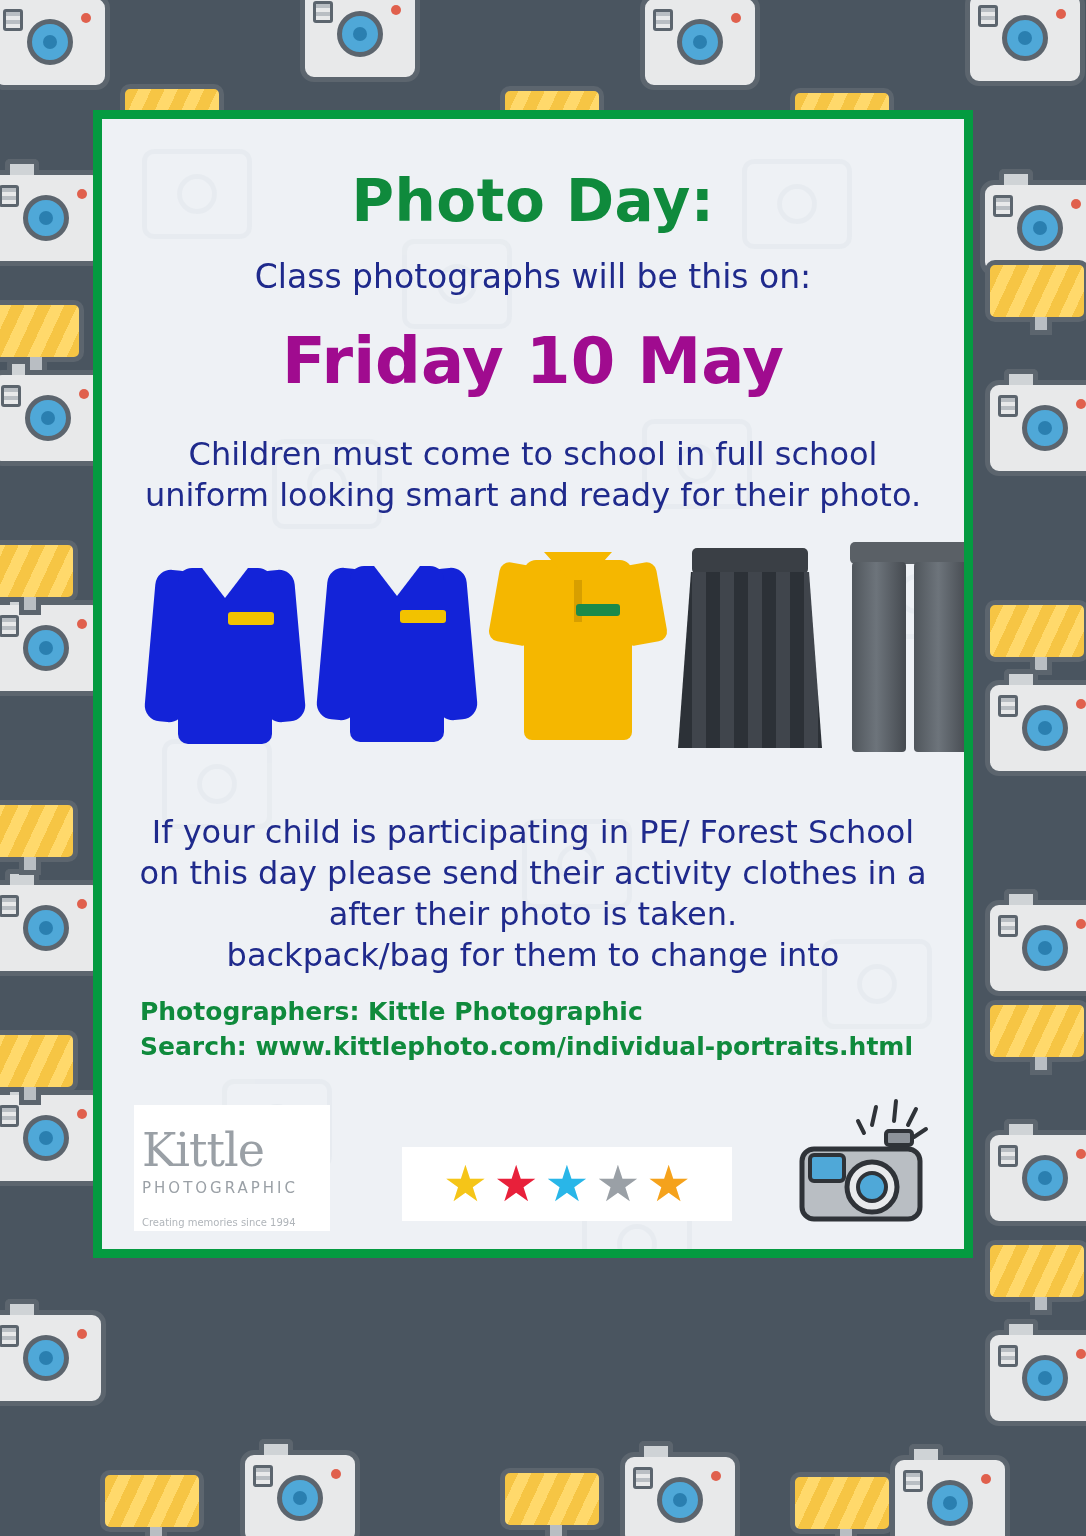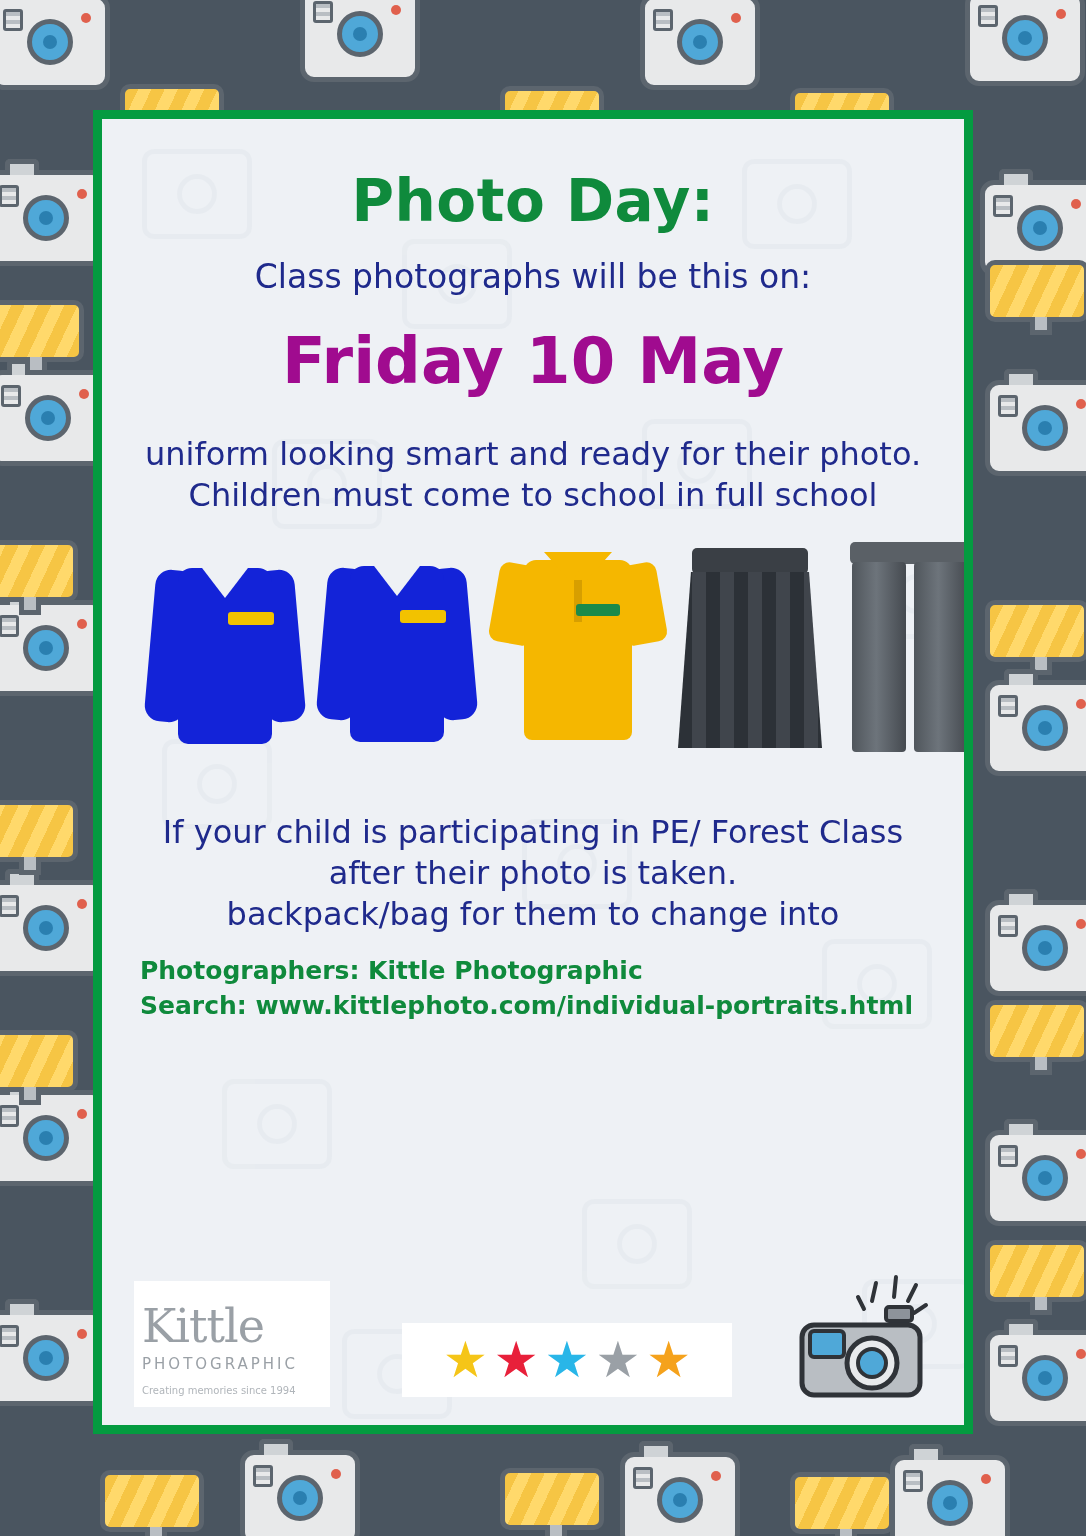--- a/index.html
+++ b/index.html
@@ -110,21 +110,21 @@
     border-top: none;
     box-sizing: border-box;
   }
 
   
   .card {
     position: absolute;
     left: 93px;
     top: 110px;
     width: 880px;
-    height: 1324px;
+    height: 1148px;
     background: #eef1f5;
     border: 9px solid #049b40;
     box-sizing: border-box;
     overflow: hidden;
   }
   .card-inner {
     position: relative;
     width: 100%;
     height: 100%;
     z-index: 2;
@@ -301,21 +301,21 @@
     font-size: 46px;
     color: #9aa0a6;
     line-height: 1;
     margin-top: 16px;
     letter-spacing: -1px;
   }
   .kittle-logo .sub1 {
     font-size: 15px; color: #9aa0a6; letter-spacing: 3px; margin-top: 6px;
   }
   .kittle-logo .sub2 {
-    font-size: 10px; color: #b0b5ba; margin-top: 12px;
+    font-size: 10px; color: #b0b5ba; margin-top: 20px;
   }
   .stars {
     position: absolute;
     left: 300px; bottom: 10px;
     width: 330px; height: 74px;
     background: #ffffff;
     display: flex;
     align-items: center;
     justify-content: center;
     gap: 6px;
@@ -479,22 +479,22 @@
 
     <div class="card-inner">
 
       <h1 class="title">Photo Day:</h1>
 
       <p class="subtitle">Class photographs will be this on:</p>
 
       <p class="bigdate">Friday 10 May</p>
 
       <div class="body-text">
+        <div>Children must come to school in full school</div>
         <div>uniform looking smart and ready for their photo.</div>
-        <div>Children must come to school in full school</div>
       </div>
 
       <div class="uniform-row">
 
         <div class="garment jumper" style="left:48px;top:12px;">
           <div class="sleeveL"></div>
             <div class="sleeveR"></div>
           <div class="body"></div>
             <div class="vneck"></div>
             <div class="crest"></div>
@@ -524,21 +524,22 @@
 
         <div class="garment trousers" style="left:742px;top:0px;">
           <div class="waist"></div>
             <div class="legL"></div>
             <div class="legR"></div>
         </div>
 
       </div>
 
       <div class="body-text" style="margin-top:40px;">
-        <div>If your child is participating in PE/ Forest Class</div>
+        <div>If your child is participating in PE/ Forest School</div>
+        <div>on this day please send their activity clothes in a</div>
         <div>after their photo is taken.</div>
         <div>backpack/bag for them to change into</div>
       </div>
 
       <div class="green-block">
         <div>Photographers: Kittle Photographic</div>
         <div>Search: www.kittlephoto.com/individual-portraits.html</div>
       </div>
 
 

